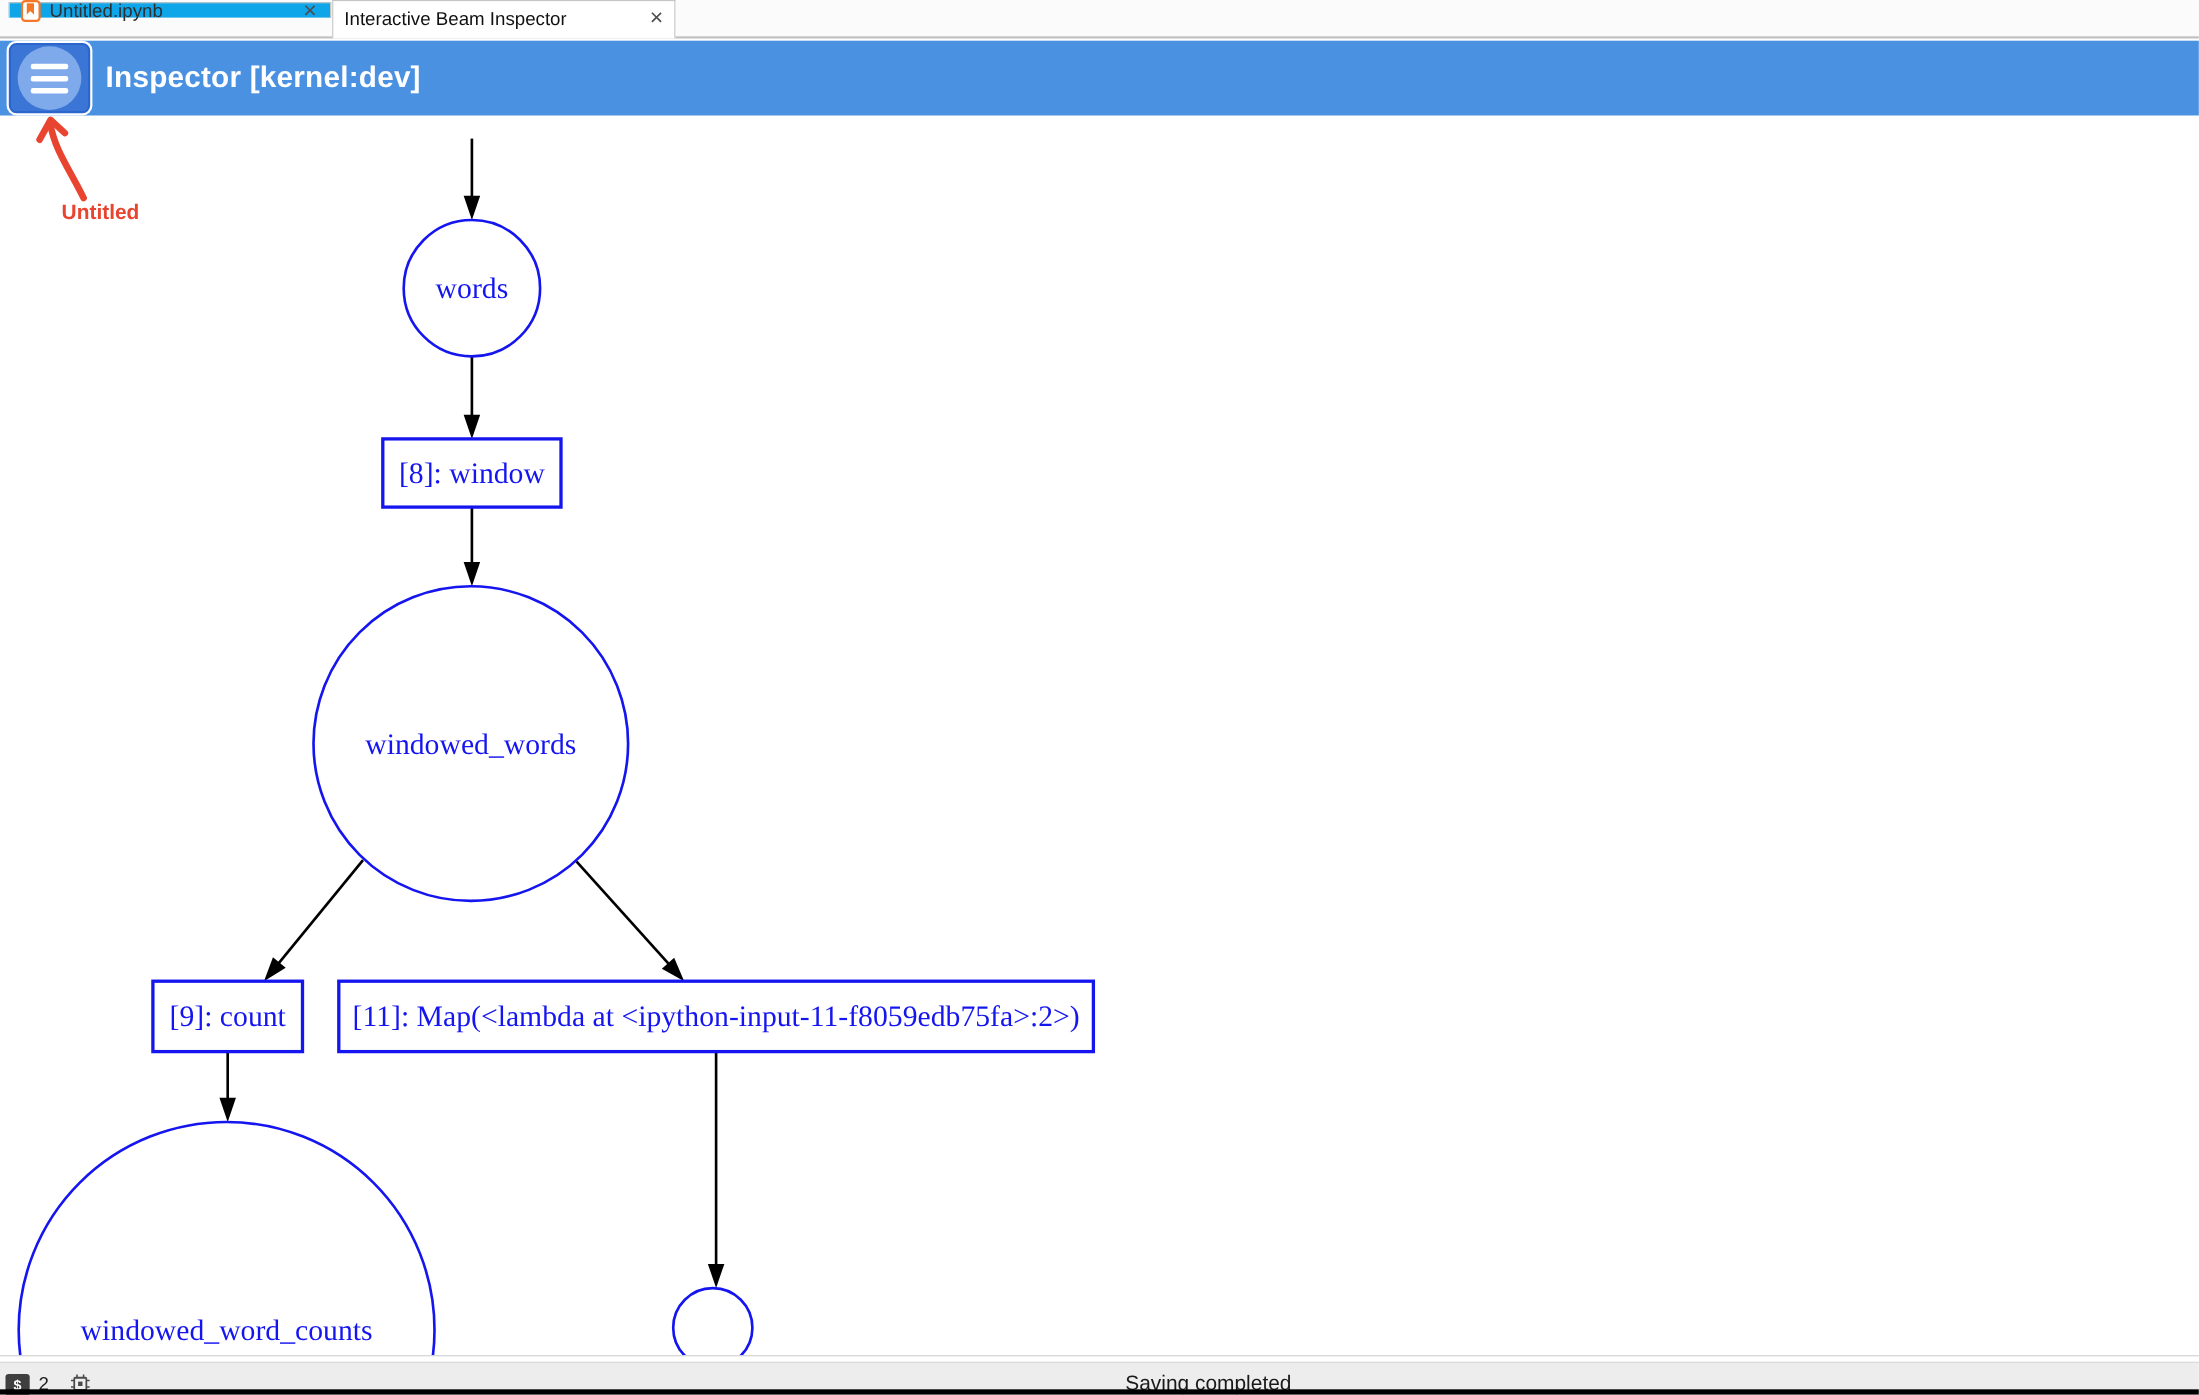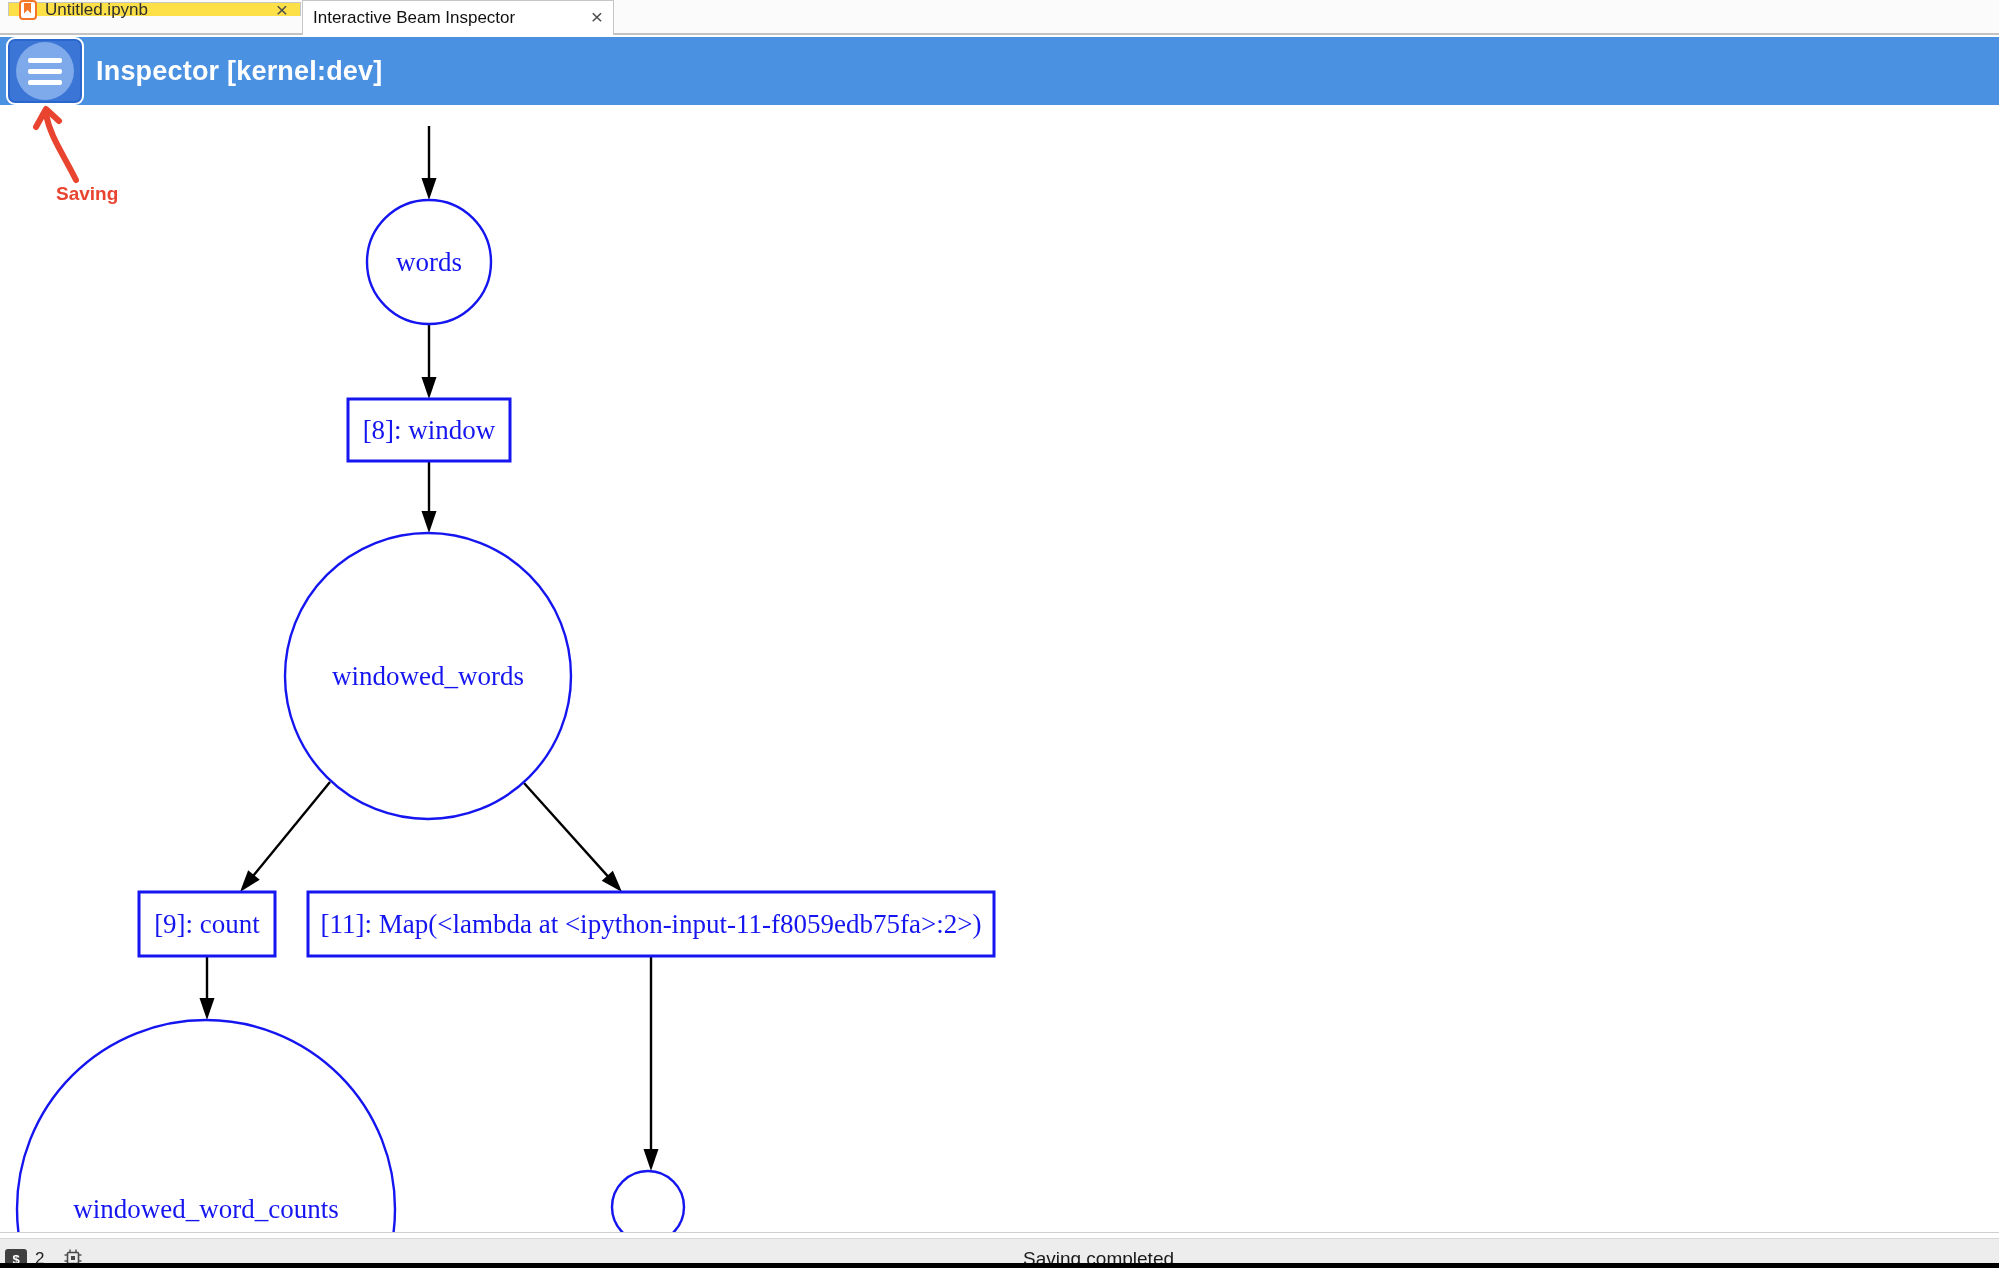--- a/index.html
+++ b/index.html
@@ -10,21 +10,21 @@
   
   .tabbar{
     position:absolute;left:0;top:0;width:1999px;height:35px;background:#fbfbfb;
     border-bottom:2px solid #c2c2c2;box-sizing:border-box;z-index:4;
   }
   .tab{
     position:absolute;display:flex;align-items:center;box-sizing:border-box;
     font-size:17px;color:#2f2f2f;padding:0 10px;cursor:default;
   }
   .tab.inactive{
-    left:8px;top:2px;height:14px;width:293px;background:#fde047;
+    left:8px;top:2px;height:14px;width:293px;background:#0ea5e9;
     border:1px solid #c6c6c6;border-bottom:none;
   }
   .tab.active{
     left:302px;top:0;height:35px;width:312px;background:#ffffff;
     border:1px solid #c6c6c6;border-bottom:none;z-index:5;justify-content:flex-start;
     color:#111;
   }
   .nb-icon{
     width:18px;height:20px;border:2px solid #f37726;border-radius:4px;
     position:relative;background:#fff;margin-right:8px;flex:0 0 auto;box-sizing:border-box;
@@ -146,21 +146,21 @@
         <span class="bar"></span>
     </span>
   </button>
   <span class="header-title">Inspector [kernel:dev]</span>
 </div>
 
 <svg id="annot-svg" width="300" height="260" viewBox="0 0 300 260">
   <path d="M 76 180 C 62 152 50 136 46 114" fill="none" stroke="#e8442f" stroke-width="6" stroke-linecap="round"></path>
   <path d="M 36 127 L 46 109 L 59 121" fill="none" stroke="#e8442f" stroke-width="6" stroke-linecap="round" stroke-linejoin="round"></path>
 </svg>
-<div class="toggled-label">Saving</div>
+<div class="toggled-label">Untitled</div>
 
 <div class="content-bottom-border"></div>
 <div class="statusbar">
   <div class="term-group">
     <span class="term-badge">
         <span>$</span>
       </span>
     <span class="sess-count">2</span>
   </div>
   <div class="kernel-group">

